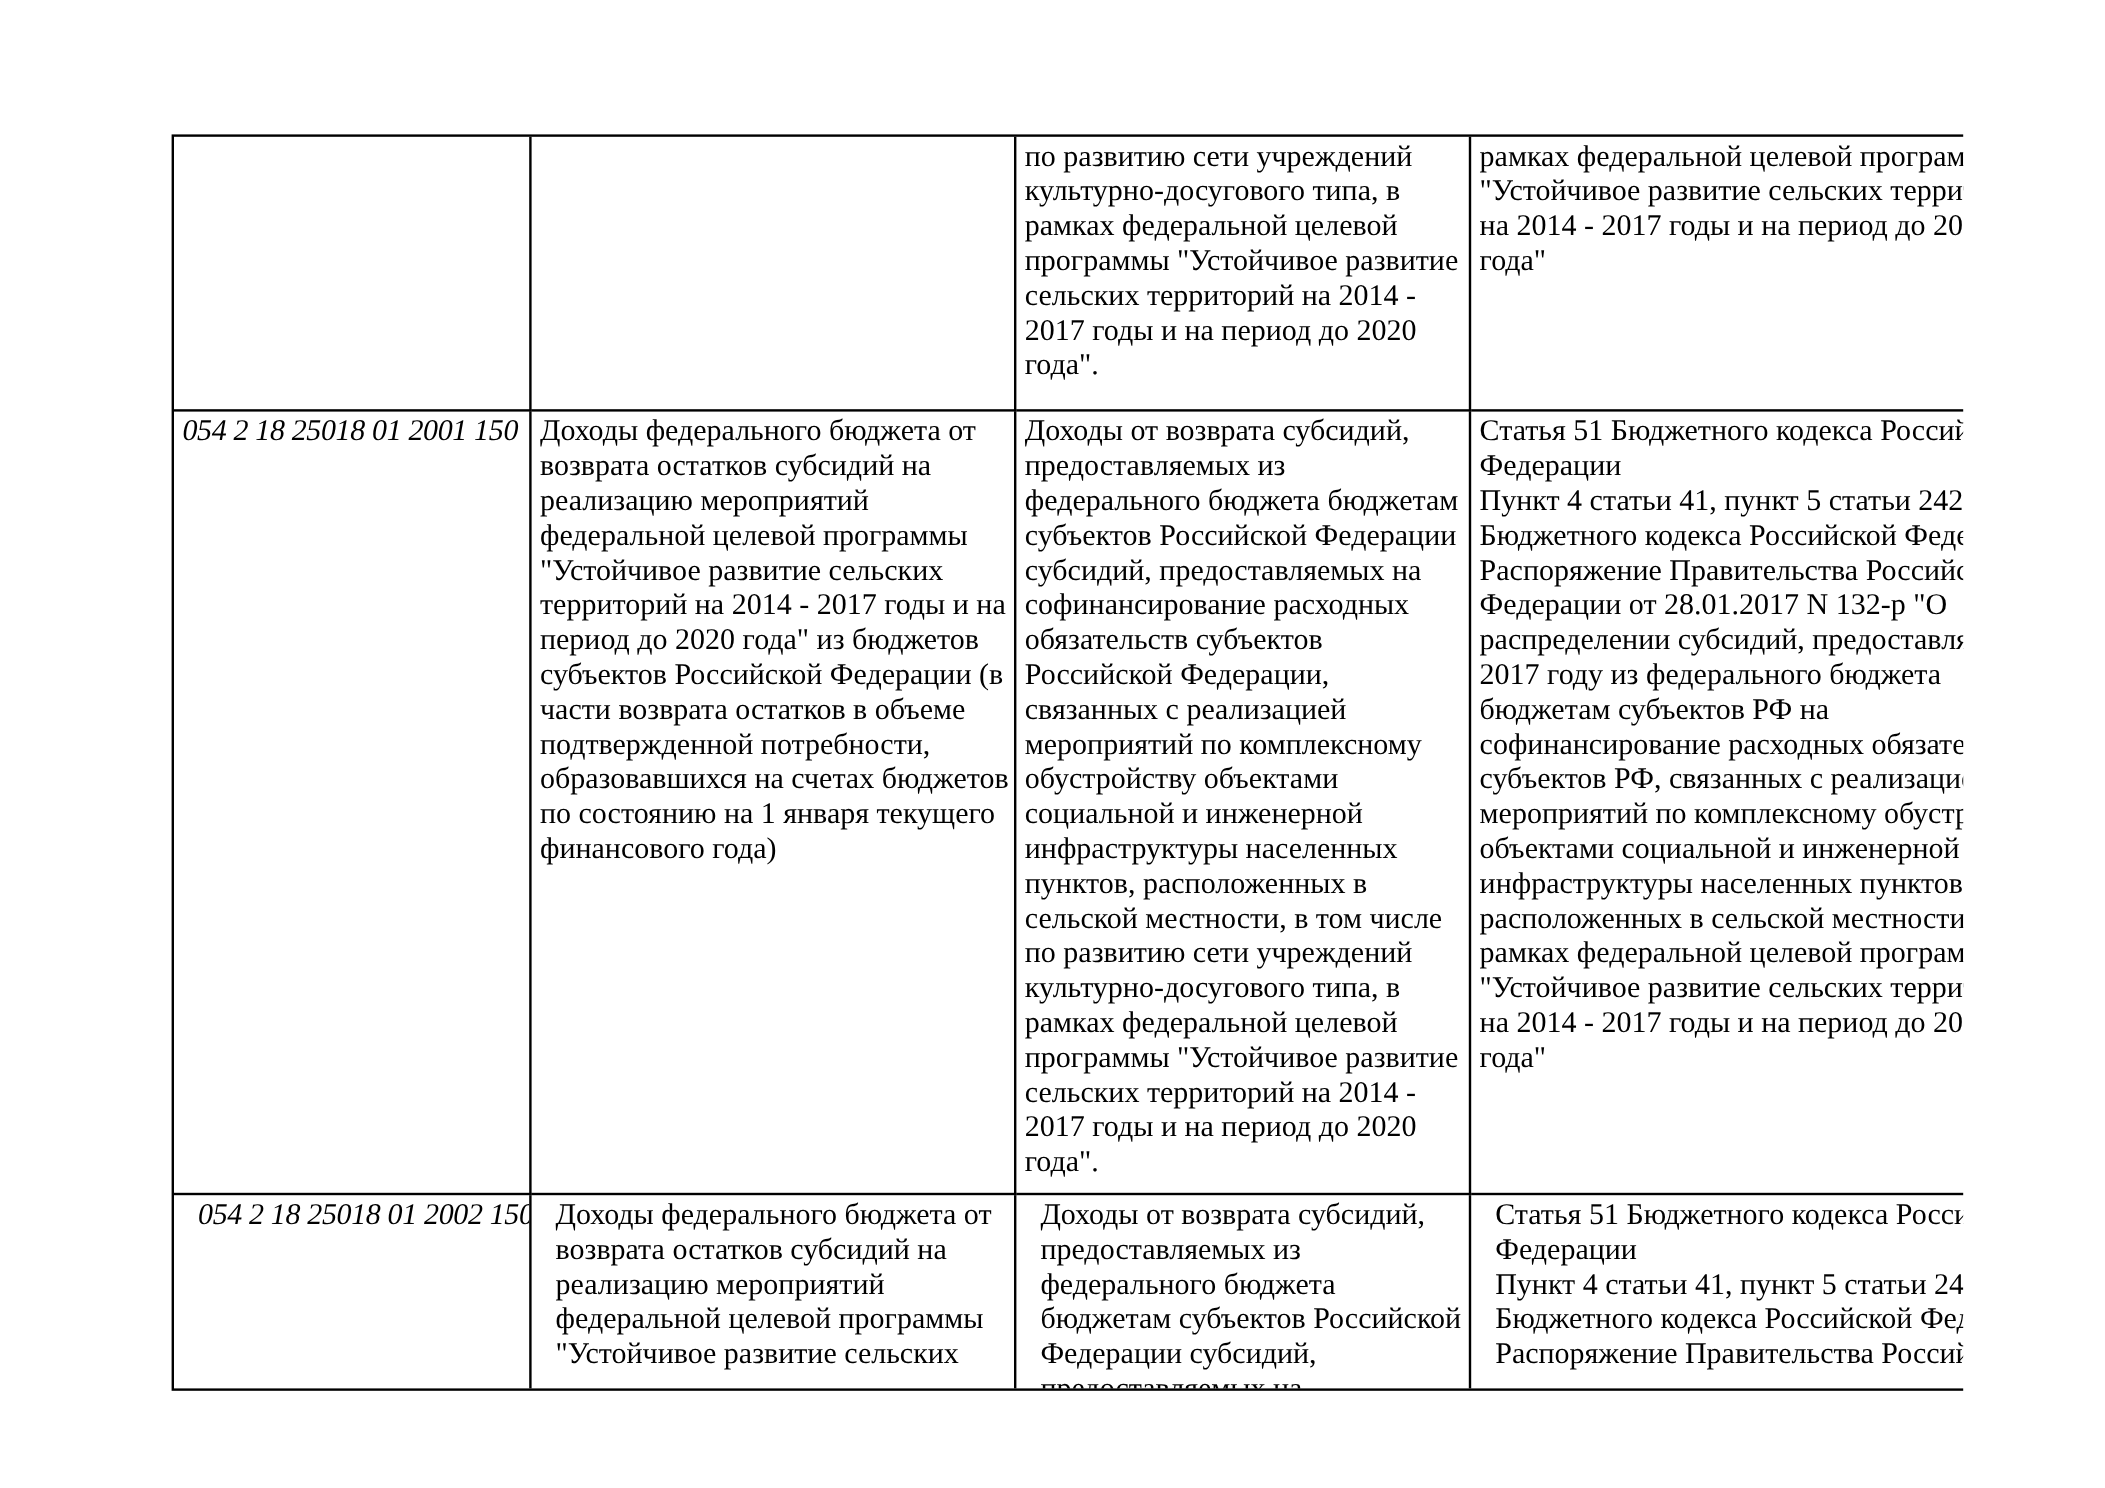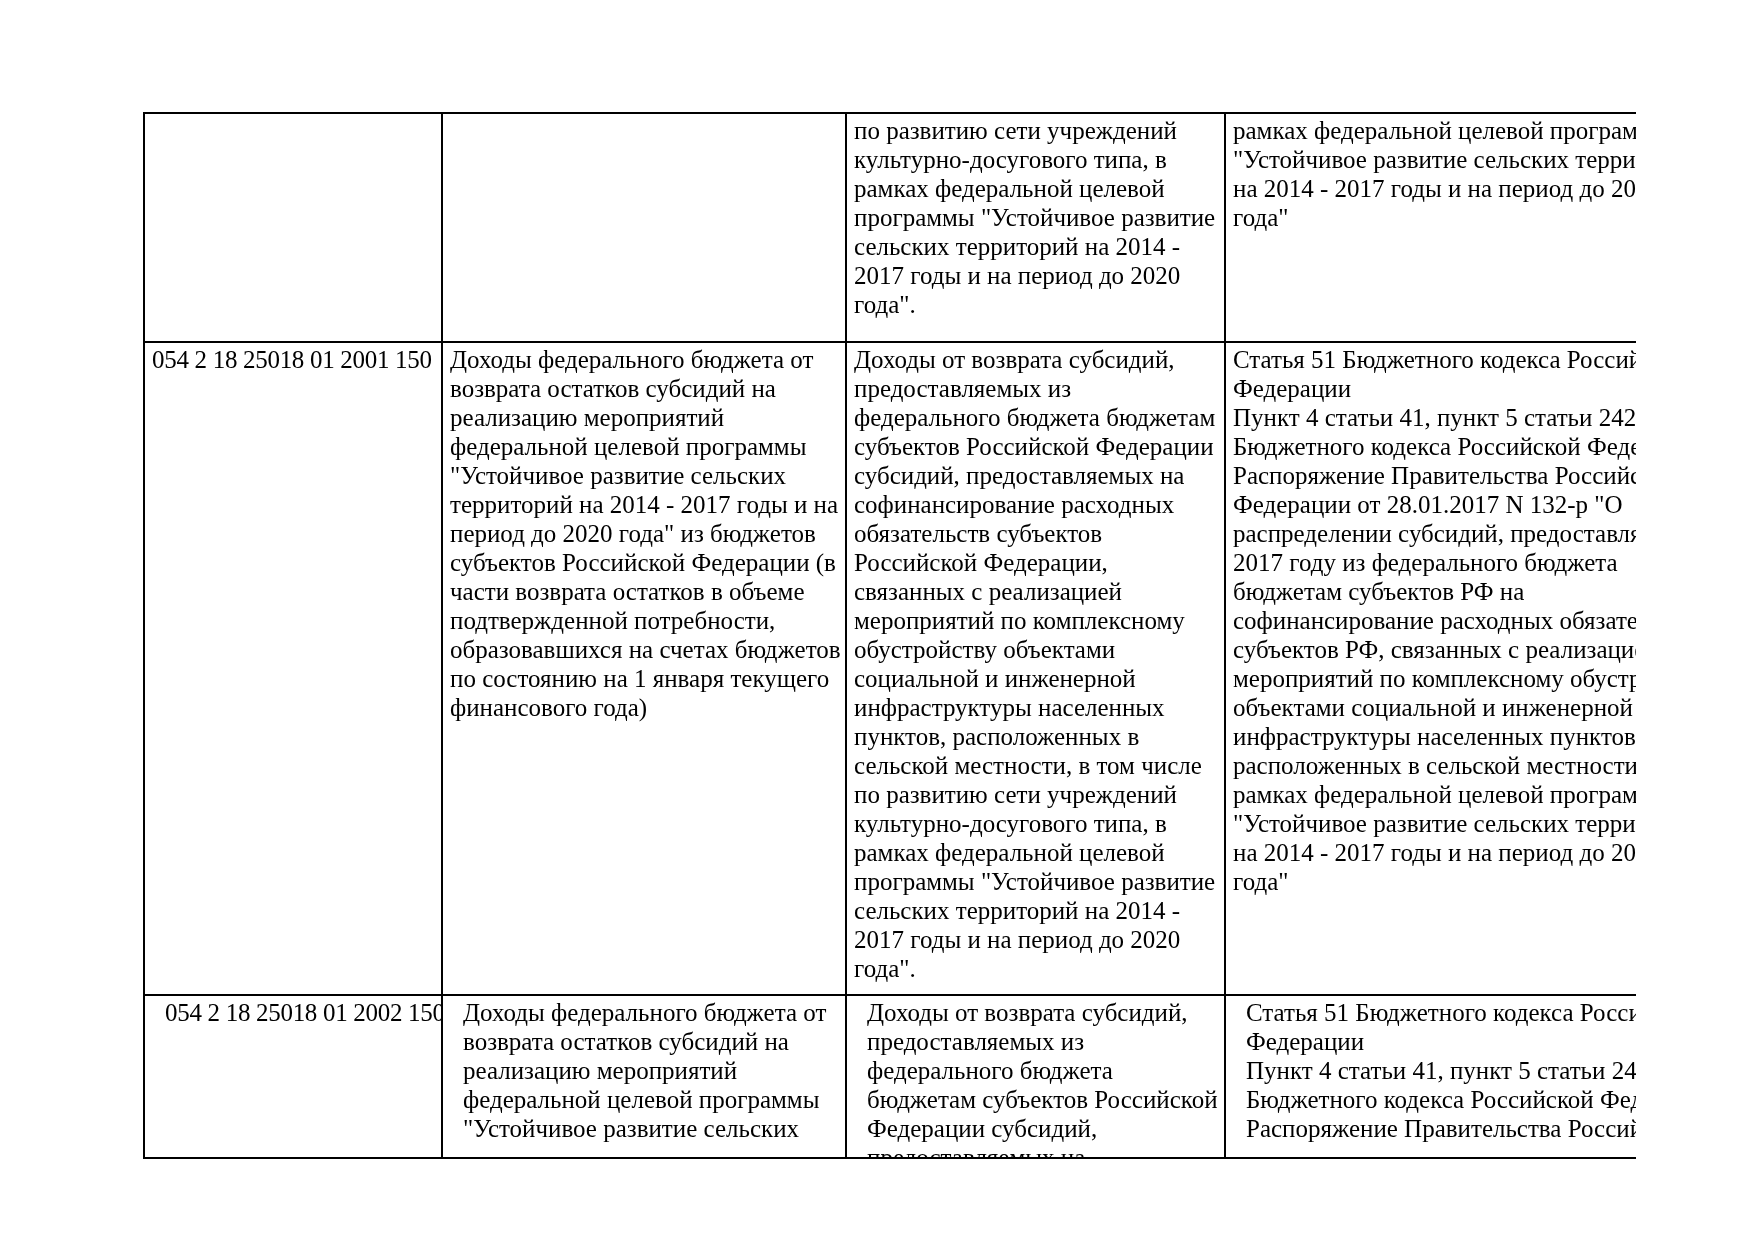--- a/index.html
+++ b/index.html
@@ -34,20 +34,21 @@
     line-height: 29px;
     white-space: pre-line;
     text-align: left;
     vertical-align: top;
   }
   .cell.last-col { border-right: none; }
   .cell.last-row { border-bottom: none; margin-left: 13px; }
   .cell.code {
     white-space: nowrap;
     letter-spacing: -0.3px;
+    font-style: italic;
   }
 </style>
 </head>
 <body>
 
 <div class="page">
   <div class="doc-table">
 
     <div class="cell code"></div>
     <div class="cell"></div>

